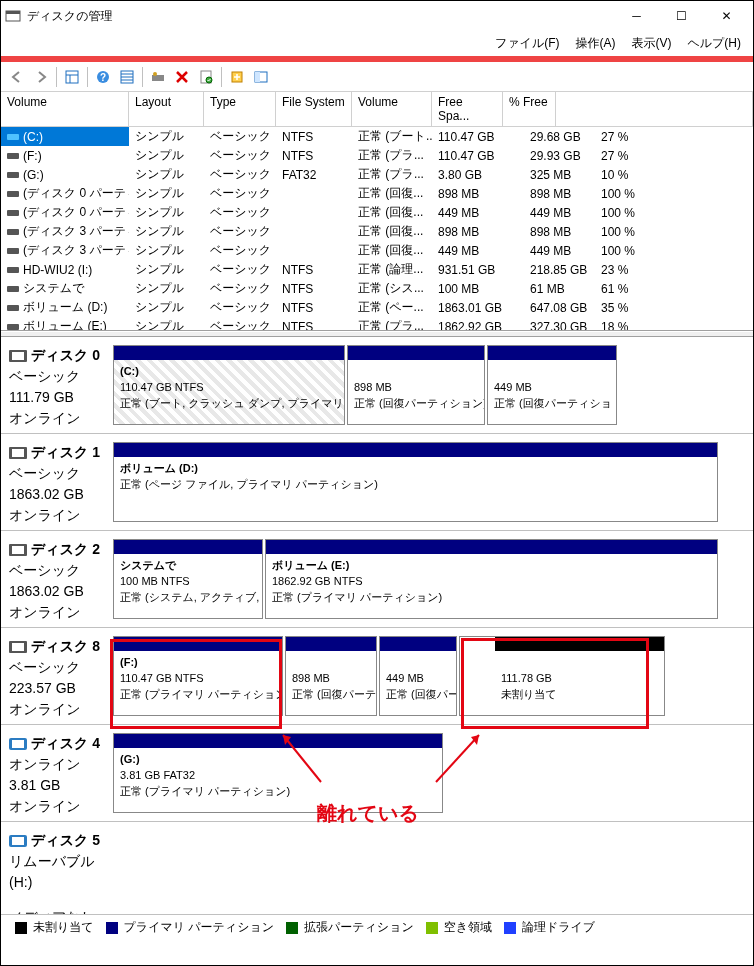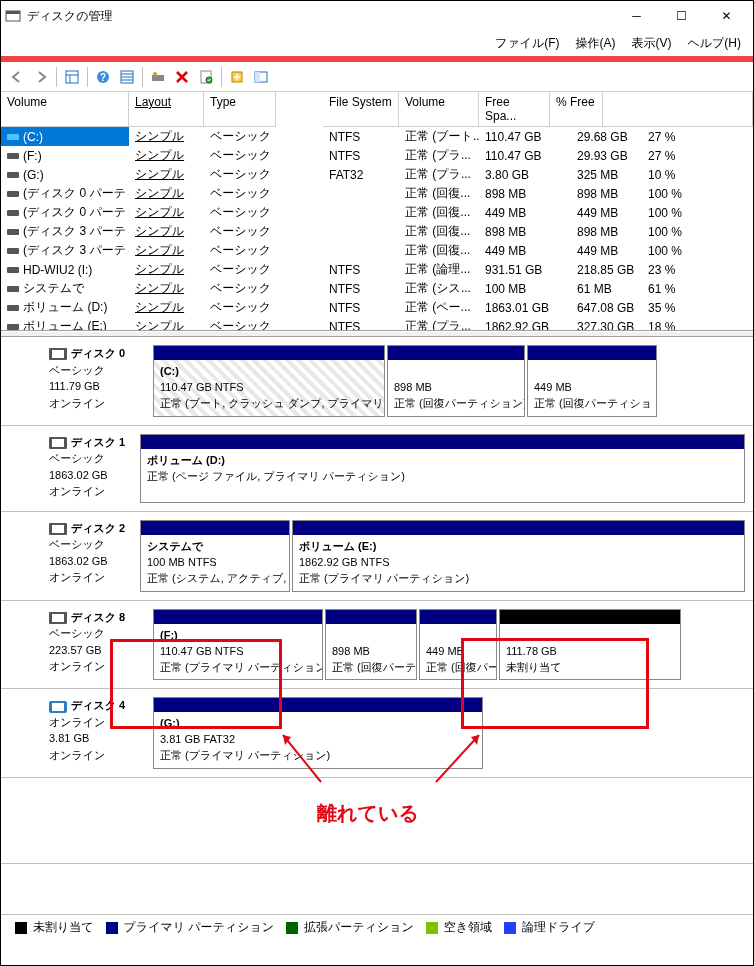--- a/index.html
+++ b/index.html
@@ -21,33 +21,33 @@
 .toolbar .sep { width: 1px; height: 20px; background: #c0c0c0; margin: 0 3px; }
 .toolbar svg { width: 16px; height: 16px; }
 
 
 .listview { height: 239px; overflow: auto; border-bottom: 1px solid #a0a0a0; }
 .lvhead, .lvrow { display: flex; }
 .lvhead { position: sticky; top: 0; background: #fff; }
 .lvhead .col { border-right: 1px solid #d0d0d0; border-bottom: 1px solid #d0d0d0; padding: 3px 6px; font-weight: normal; background: #fff; }
 .lvrow .col { padding: 1px 6px; white-space: nowrap; overflow: hidden; text-overflow: ellipsis; display: flex; align-items: center; }
 .lvrow.selected .col:first-child { background: #0078d7; color: #fff; }
-.col.c0 { width: 128px; } .col.c1 { width: 75px; text-decoration: underline; } .col.c2 { width: 72px; }
-.col.c3 { width: 76px; margin-left: 47px; } .col.c4 { width: 80px; } .col.c5 { width: 92px; }
+.col.c0 { width: 128px; } .col.c1 { width: 75px; } .col.c2 { width: 72px; }
+.col.c3 { width: 76px; } .col.c4 { width: 80px; } .col.c5 { width: 92px; }
 .col.c6 { width: 71px; } .col.c7 { width: 53px; } .col.c8 { flex: 1; }
 .vicon { width: 12px; height: 12px; margin-right: 4px; flex-shrink: 0; }
 
 
 .splitter { height: 6px; background: #f0f0f0; border-top: 1px solid #fff; border-bottom: 1px solid #a0a0a0; cursor: ns-resize; }
 
 
 .diskmap-wrap { position: relative; }
 .diskmap { overflow-y: scroll; height: 577px; background: #fff; }
 .diskrow { display: flex; border-bottom: 1px solid #c0c0c0; min-height: 86px; }
-.disklabel { width: 112px; padding: 8px 8px 4px 8px; font-size: 11px; line-height: 1.5; margin-left: 40px; }
+.disklabel { width: 112px; padding: 8px 8px 4px 8px; font-size: 14px; line-height: 1.5; }
 .disklabel .dname { font-weight: bold; }
 .disklabel .dicon { width: 18px; height: 12px; background: #555; display: inline-block; margin-right: 4px; vertical-align: middle; border-radius: 1px; position: relative; }
 .disklabel .dicon::after { content: ""; position: absolute; inset: 2px 3px; background: #fff; }
 .disklabel .dicon.removable { background: #2b7cc2; border-radius: 2px; }
 .diskparts { flex: 1; padding: 8px 8px 8px 0; display: flex; gap: 2px; }
 .part { border: 1px solid #888; display: flex; flex-direction: column; min-width: 0; }
 .part .pstripe { height: 14px; background: #000080; }
 .part .pstripe.black { background: #000; }
 .part .pbody { flex: 1; padding: 4px 6px; font-size: 11px; line-height: 1.45; overflow: hidden; white-space: nowrap; }
 .part.hatched .pbody { background: repeating-linear-gradient(45deg, #fff, #fff 4px, #e8e8e8 4px, #e8e8e8 8px); }
@@ -444,21 +444,21 @@
             </div>
           </div>
           <div class="part" style="width: 78px;">
             <div class="pstripe "></div>
             <div class="pbody">
               <div>&nbsp;</div>
               <div>449 MB</div>
               <div>正常 (回復パー</div>
             </div>
           </div>
-          <div class="part" style="width: 182px;">
+          <div class="part" style="width: 206px; padding-left: 35px;">
             <div class="pstripe black"></div>
             <div class="pbody">
               <div>&nbsp;</div>
               <div>111.78 GB</div>
               <div>未割り当て</div>
             </div>
           </div>
         </div>
       </div>
       <div class="diskrow">
@@ -473,20 +473,25 @@
             <div class="pstripe "></div>
             <div class="pbody">
               <div class="pname">(G:)</div>
               <div>3.81 GB FAT32</div>
               <div>正常 (プライマリ パーティション)</div>
             </div>
           </div>
         </div>
       </div>
       <div class="diskrow">
+        <div class="disklabel">
+          <div><span class="dicon removable"></span><span class="dname">ディスク 5</span></div>
+          <div>リムーバブル (H:)</div>
+          <div style="margin-top:14px">メディアなし</div>
+        </div>
         <div class="diskparts"></div>
       </div>
     </div>
 
   <div class="redbox" style="left:109px; top:302px; width:172px; height:90px;"></div>
   <div class="redbox" style="left:460px; top:301px; width:188px; height:91px;"></div>
   <svg class="arrow" style="left:270px; top:390px; width:60px; height:60px;" viewBox="0 0 60 60">
       <line x1="50" y1="55" x2="12" y2="8" stroke="#e30613" stroke-width="2"></line>
       <polygon points="12,8 20,10 14,18" fill="#e30613"></polygon>
     </svg>

